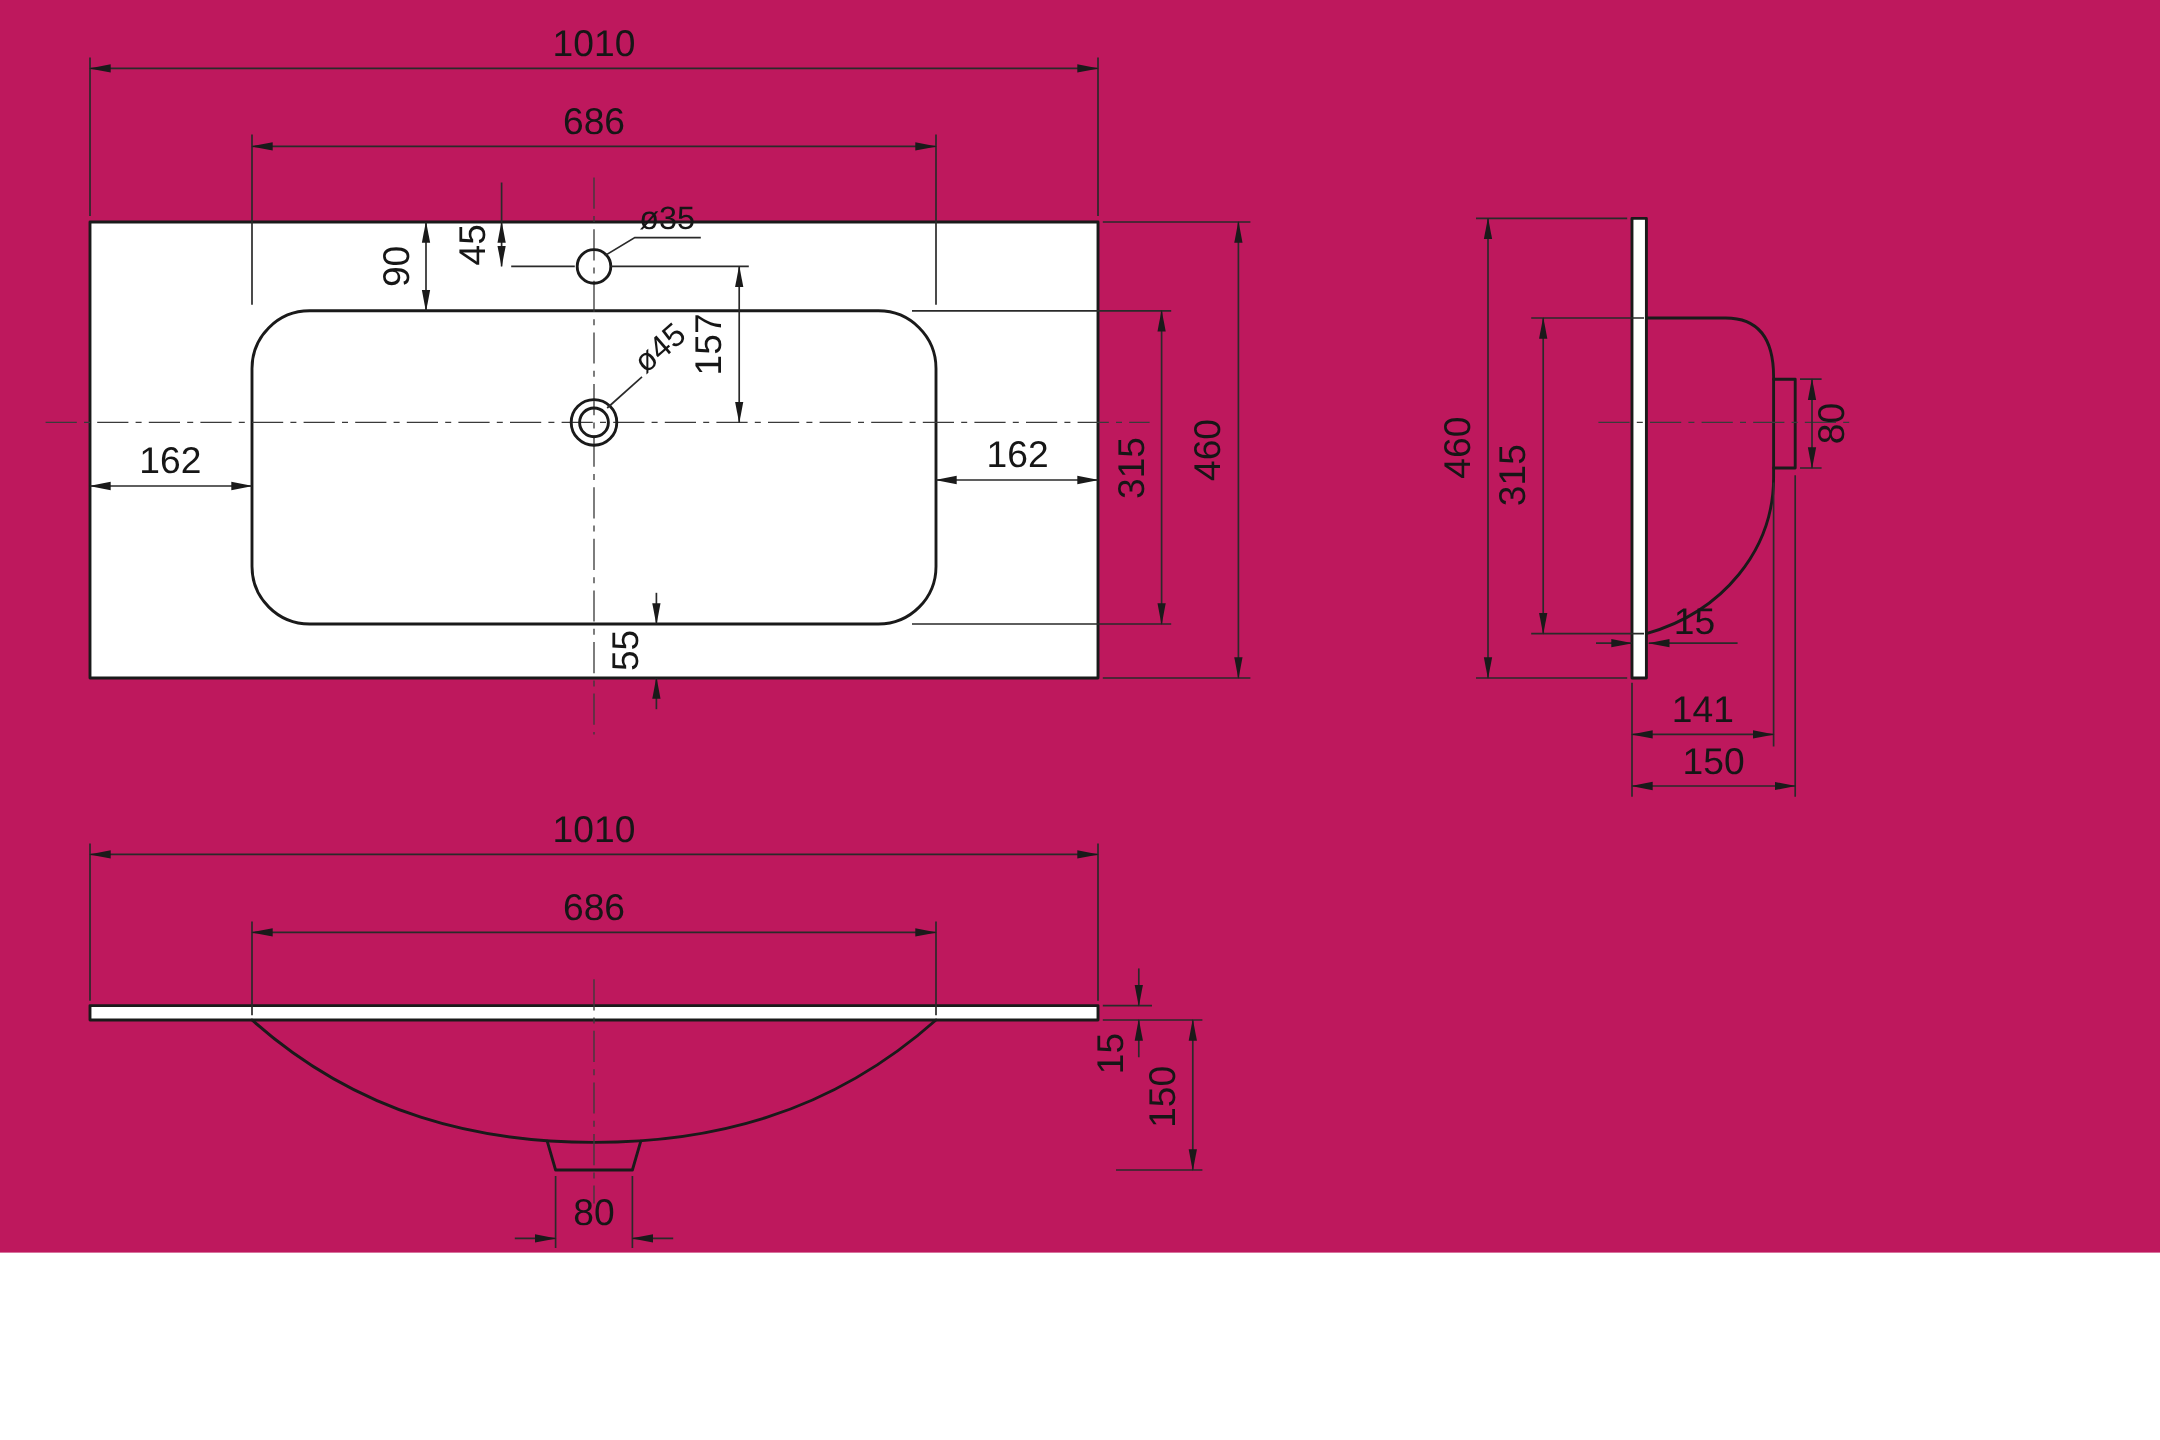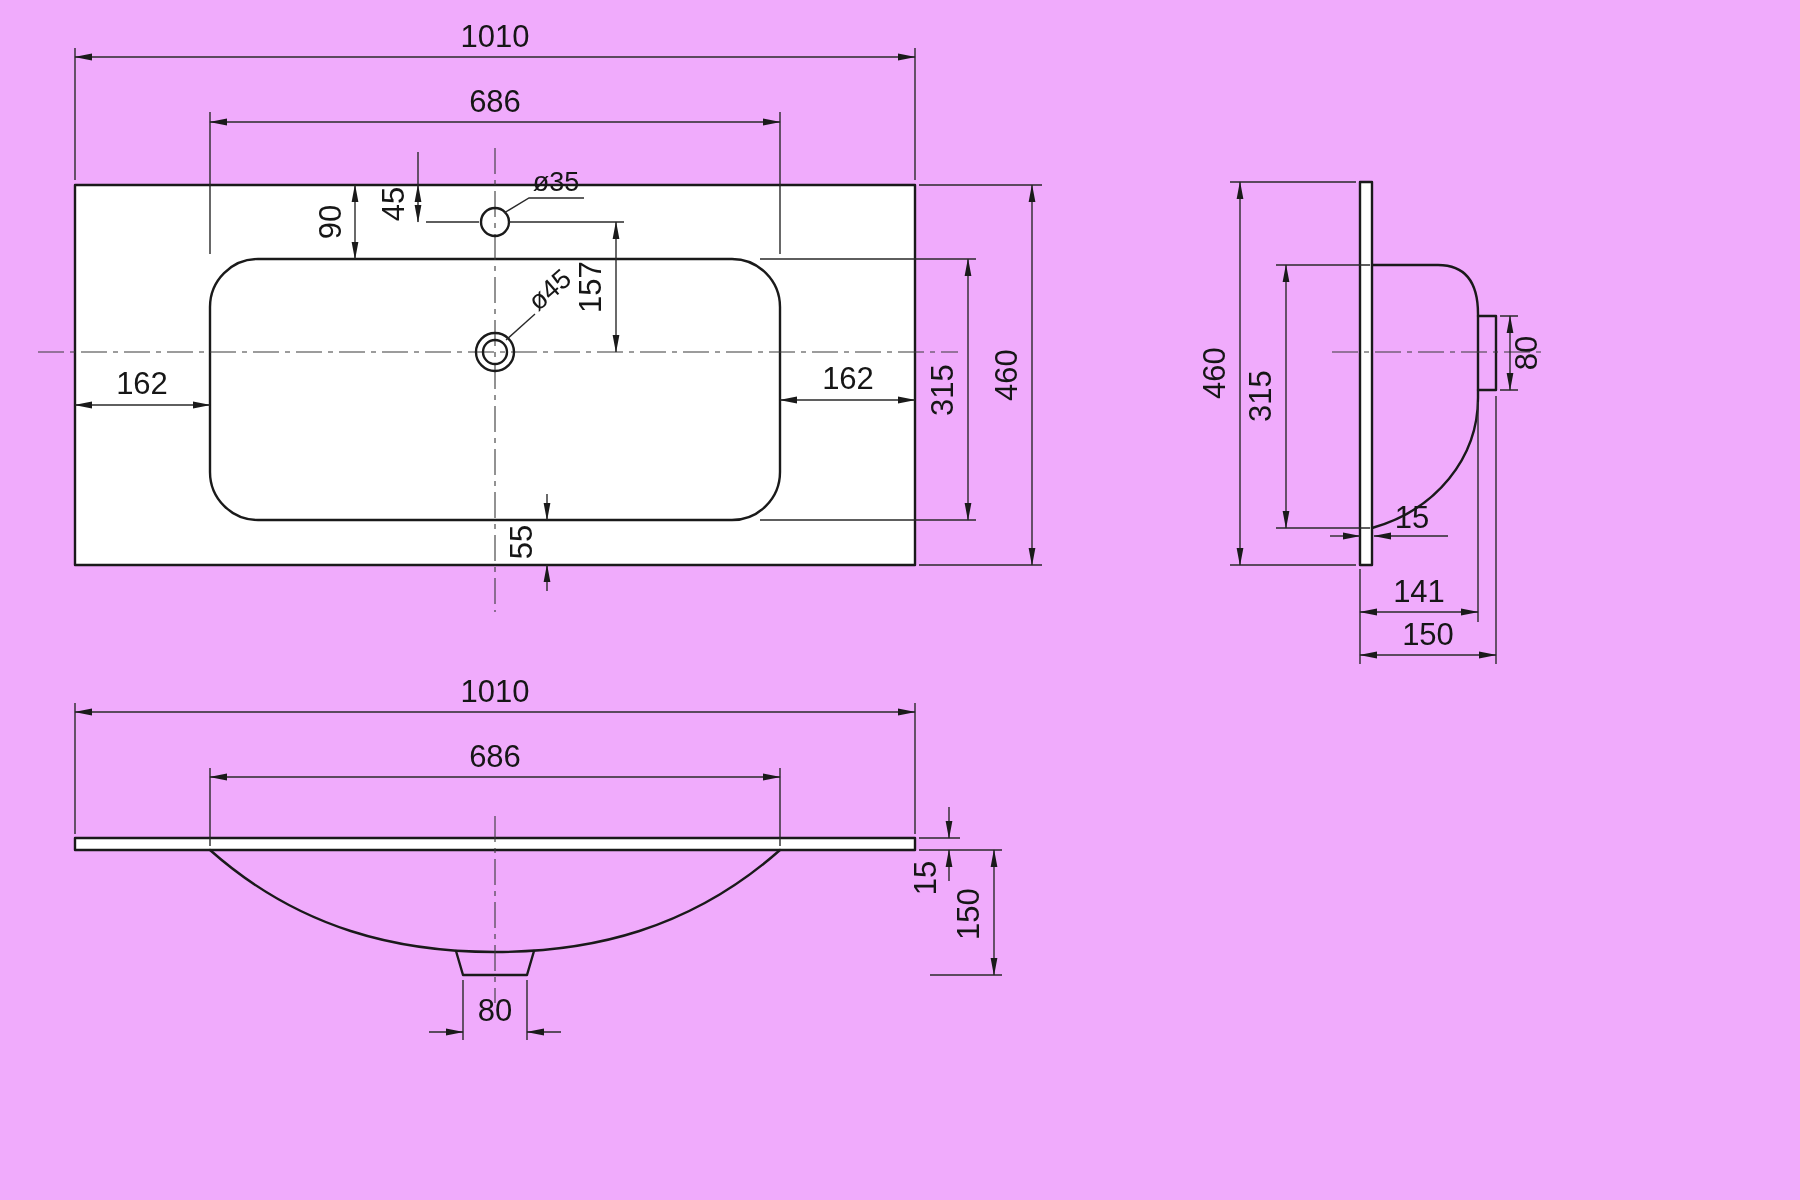--- a/index.html
+++ b/index.html
@@ -1,16 +1,16 @@
 <!DOCTYPE html>
 <html><head>
 <meta charset="utf-8">
 <style>
   html,body{margin:0;padding:0;background:#ffffff;}
-  .stage{position:relative;width:1800px;height:1200px;background:#f0abfc;overflow:hidden;
+  .stage{position:relative;width:1800px;height:1044px;background:#be185d;overflow:hidden;
          font-family:"Liberation Sans",sans-serif;}
   svg{display:block;}
   .obj{fill:none;stroke:#1a1a1a;stroke-width:2.4;stroke-linejoin:round;stroke-linecap:round;}
   .objf{fill:#ffffff;stroke:#1a1a1a;stroke-width:2.4;stroke-linejoin:round;}
   .thin{fill:none;stroke:#2a2a2a;stroke-width:1.4;}
   .dim{fill:none;stroke:#2a2a2a;stroke-width:1.4;marker-start:url(#ms);marker-end:url(#me);}
   .dime{fill:none;stroke:#2a2a2a;stroke-width:1.4;marker-end:url(#me);}
   .cl{fill:none;stroke:#3a3a3a;stroke-width:1.1;stroke-dasharray:26 6 5 6;}
   text.dimtxt{font-family:"Liberation Sans",sans-serif;font-size:31px;fill:#161616;text-anchor:middle;}
   text.diatxt{font-family:"Liberation Sans",sans-serif;font-size:27px;fill:#161616;}

